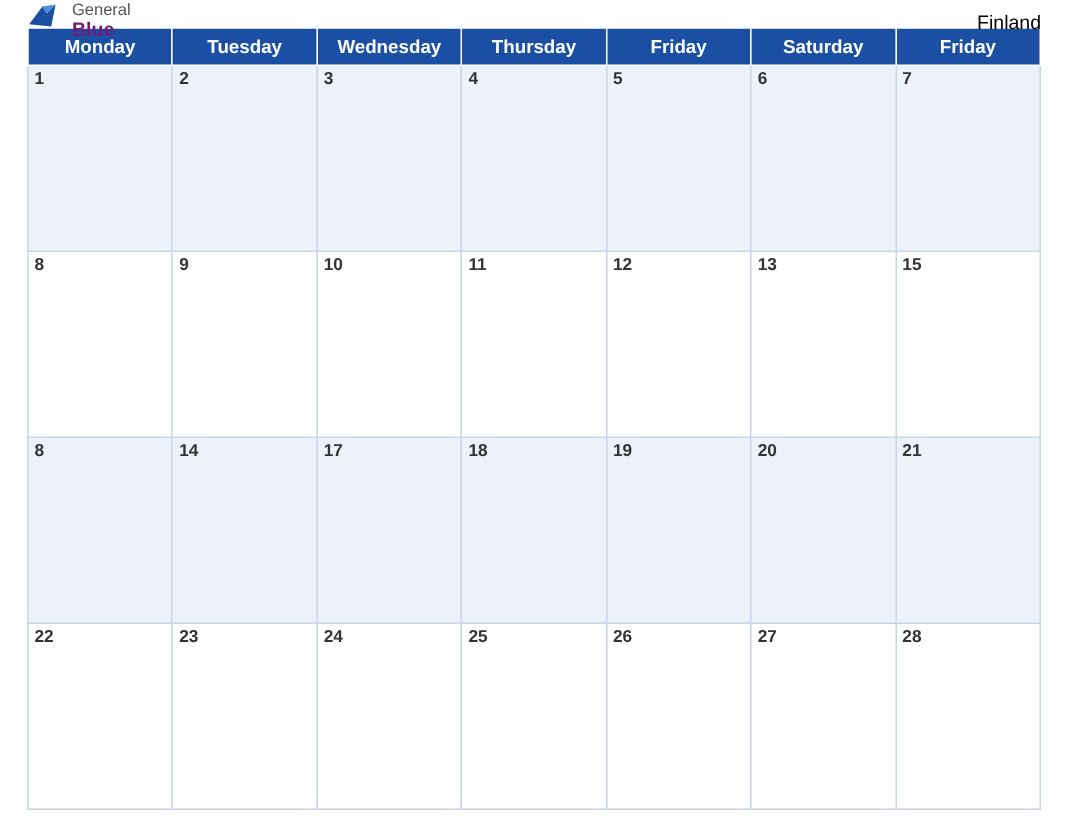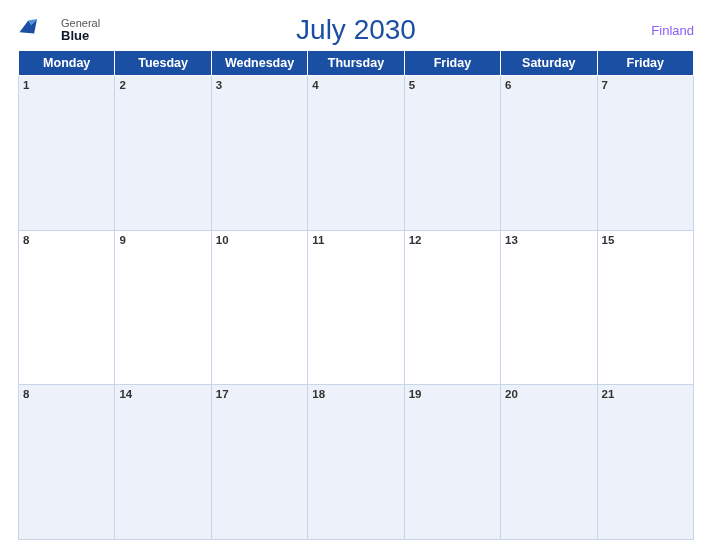--- a/index.html
+++ b/index.html
@@ -34,29 +34,29 @@
 
     .logo-text-general {
       font-size: 11px;
       color: #555;
       font-weight: normal;
       line-height: 1.1;
     }
 
     .logo-text-blue {
       font-size: 13px;
-      color: #0f172a;
+      color: #701a75;
       font-weight: bold;
       line-height: 1.1;
     }
 
     .logo-icon {
       display: flex;
       align-items: flex-start;
-      gap: 21px;
+      gap: 8px;
     }
 
     .logo-bird {
       width: 22px;
       height: 20px;
     }
 
     .logo-words {
       display: flex;
       flex-direction: column;
@@ -65,21 +65,21 @@
     .title {
       font-size: 28px;
       color: #1a4fa3;
       font-weight: normal;
     }
 
     .country {
       position: absolute;
       right: 0;
       font-size: 13px;
-      color: #8b5cf6;
+      color: #000000;
     }
 
     .calendar {
       width: 100%;
       border-collapse: collapse;
       flex: 1;
     }
 
     .calendar thead tr th {
       background-color: #1a4fa3;
@@ -129,21 +129,20 @@
       <svg class="logo-bird" viewBox="0 0 30 26" xmlns="http://www.w3.org/2000/svg">
         <polygon points="2,20 14,4 18,10 26,2 22,22 2,20" fill="#1a4fa3"></polygon>
         <polygon points="14,4 18,10 26,2" fill="#4a90d9"></polygon>
       </svg>
       <div class="logo-words">
         <span class="logo-text-general">General</span>
         <span class="logo-text-blue">Blue</span>
       </div>
     </div>
   </div>
-  <h1 class="title">July 2030</h1>
   <div class="country">Finland</div>
 </div>
 
 <table class="calendar">
   <thead>
     <tr>
 
     <th>Monday</th>
         <th>Tuesday</th>
         <th>Wednesday</th>
@@ -175,14 +174,23 @@
       </tr>
       <tr>
         <td><span class="day-number">8</span></td>
         <td><span class="day-number">14</span></td>
         <td><span class="day-number">17</span></td>
         <td><span class="day-number">18</span></td>
         <td><span class="day-number">19</span></td>
         <td><span class="day-number">20</span></td>
         <td><span class="day-number">21</span></td>
       </tr>
+      <tr>
+        <td><span class="day-number">22</span></td>
+        <td><span class="day-number">23</span></td>
+        <td><span class="day-number">24</span></td>
+        <td><span class="day-number">25</span></td>
+        <td><span class="day-number">26</span></td>
+        <td><span class="day-number">27</span></td>
+        <td><span class="day-number">28</span></td>
+      </tr>
     </tbody>
 </table>
 
 </body></html>

